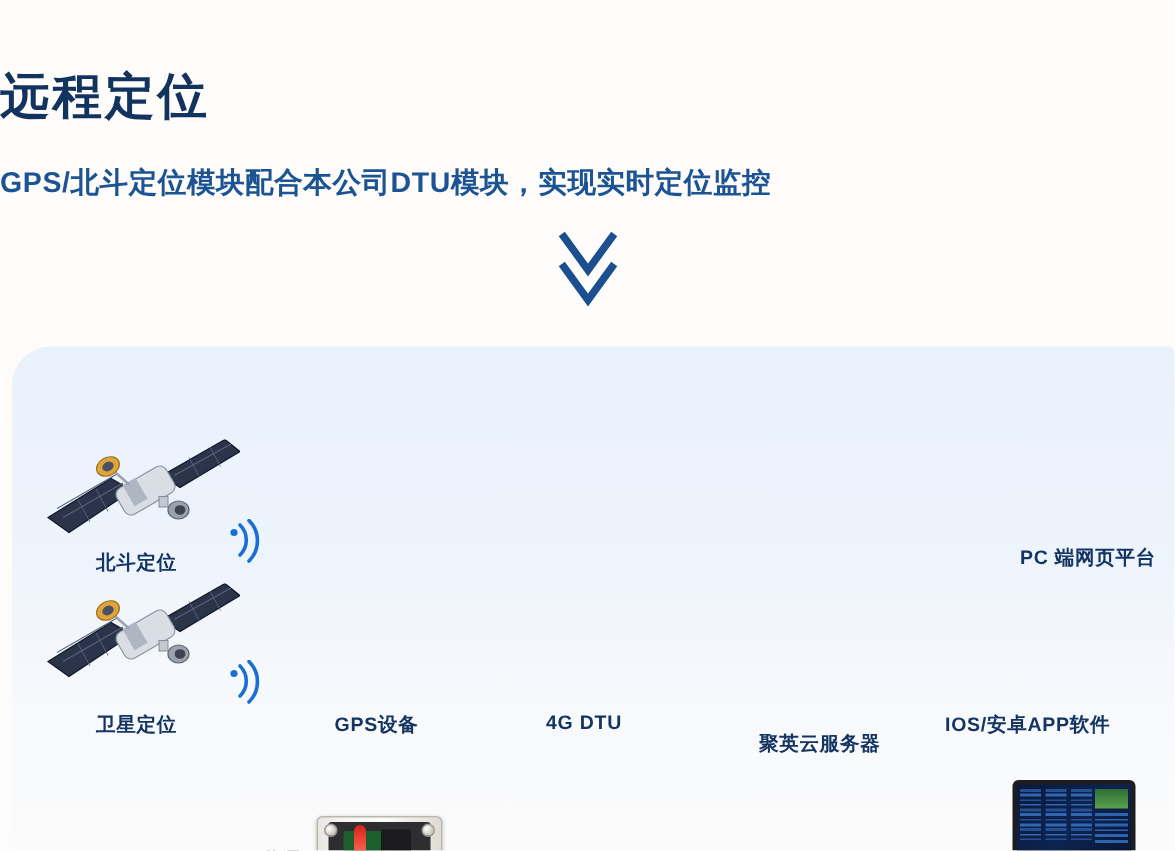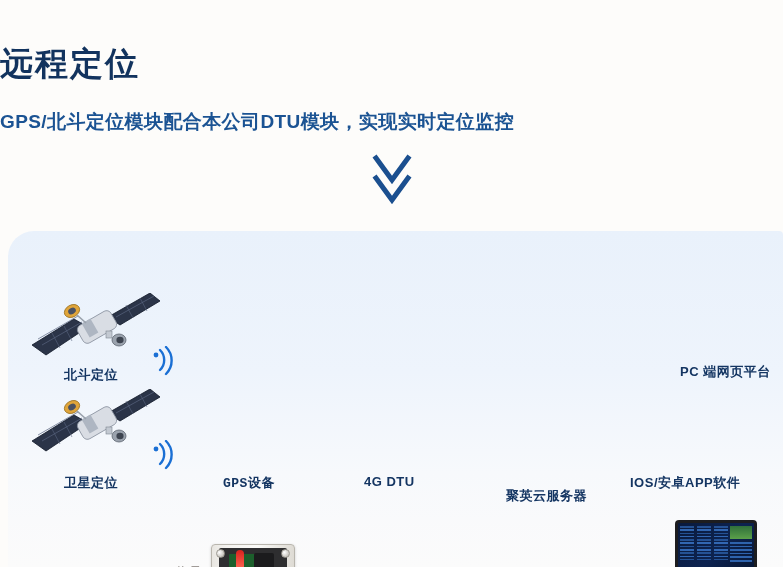--- a/index.html
+++ b/index.html
@@ -305,21 +305,21 @@
     <div class="gps-top-strip">
       <div class="gps-top-green"></div>
       <div class="gps-led"></div>
       <div class="gps-black-conn"></div>
     </div>
 
     <div class="gps-screw" style="left:5px;  top:5px;"></div>
     <div class="gps-screw" style="right:5px; top:5px;"></div>
 
   </div>
-  <div class="node-label" style="left:215px; top:243px;font-family:Liberation Mono, monospace;">GPS设备</div>
+  <div class="node-label" style="left:215px; top:243px;">GPS设备</div>
 
   <div class="node-label" style="left:356px; top:243px;">4G  DTU</div>
 
   <div class="node-label" style="left:498px; top:256px;">聚英云服务器</div>
 
   <div class="monitor">
     <div class="monitor-screen">
       <div class="monitor-inner">
         <div class="dash-col">
           <b></b>

